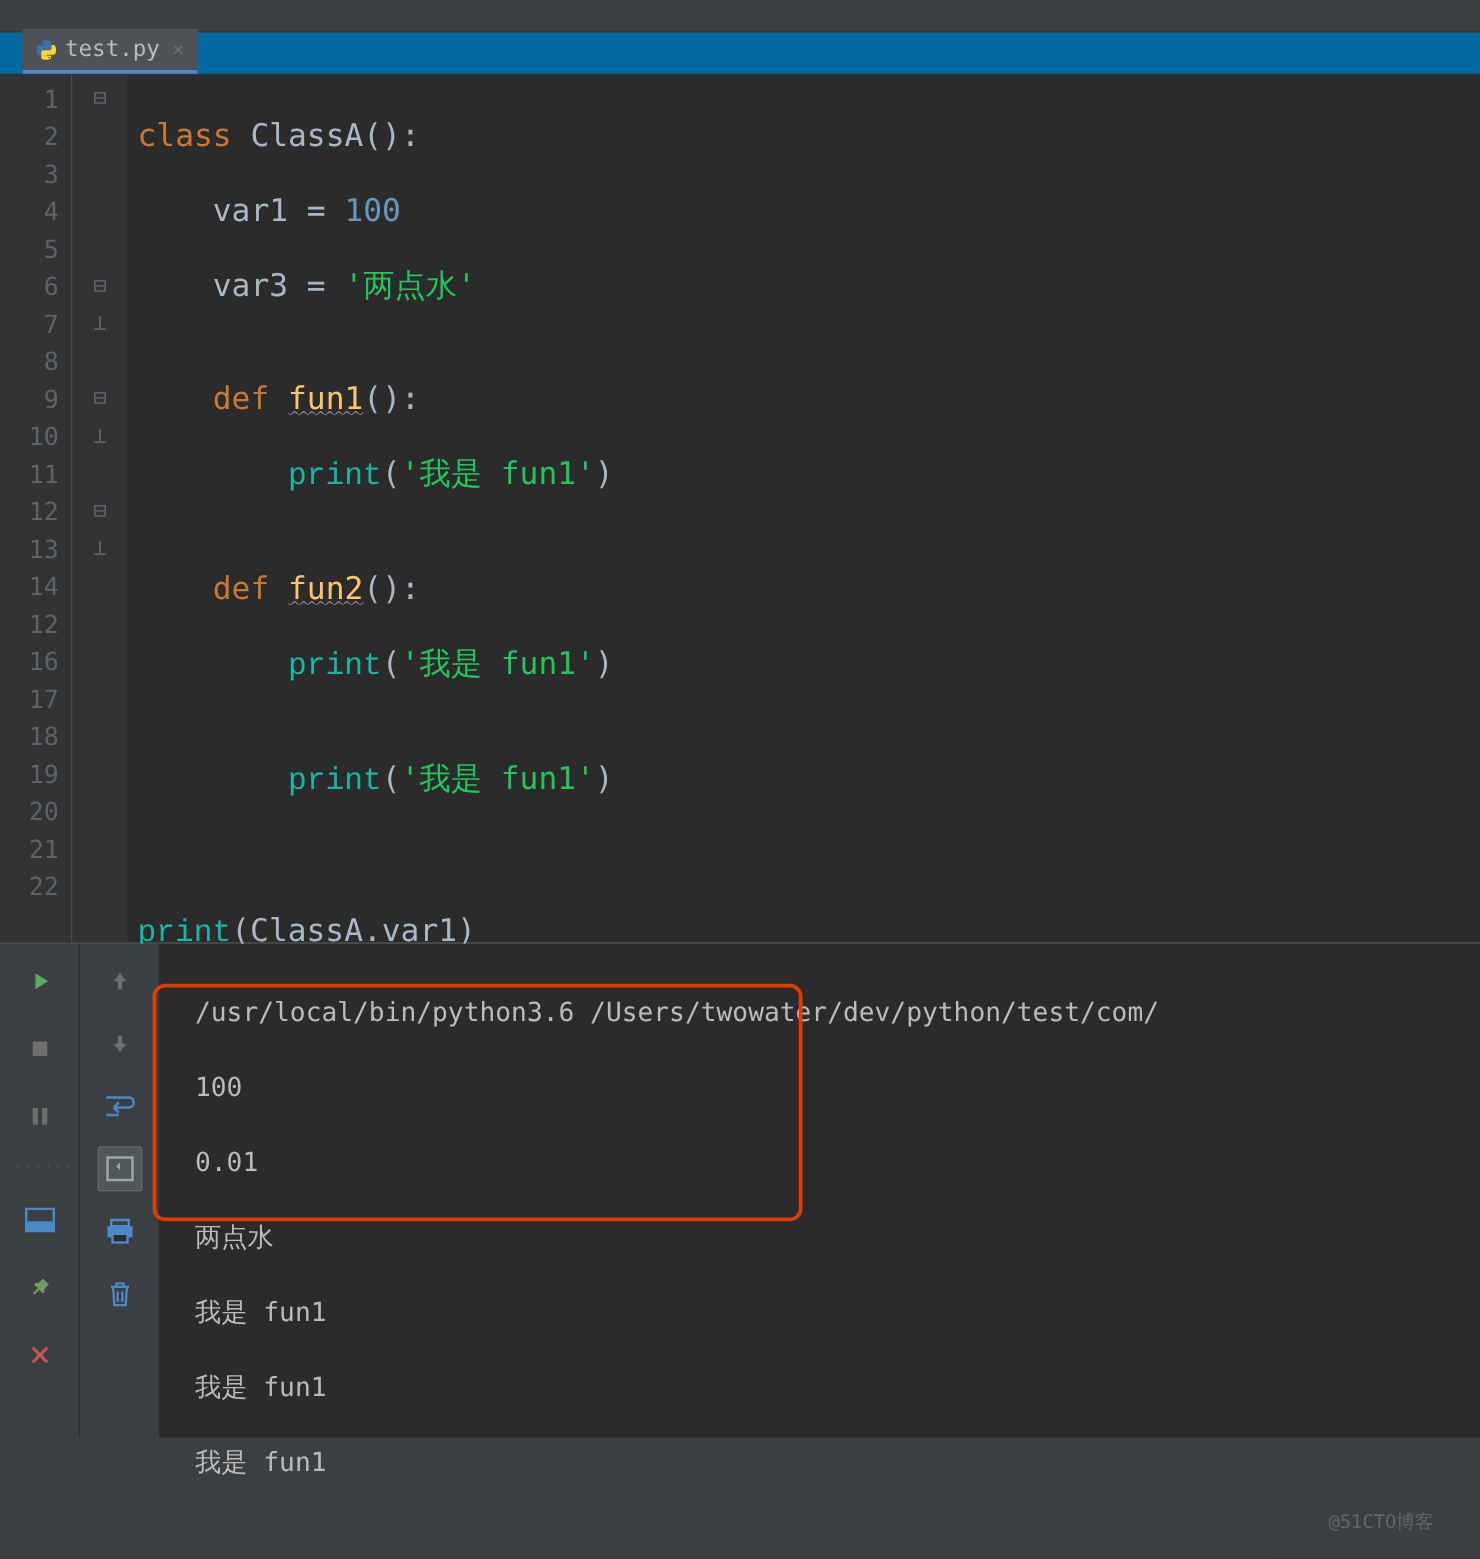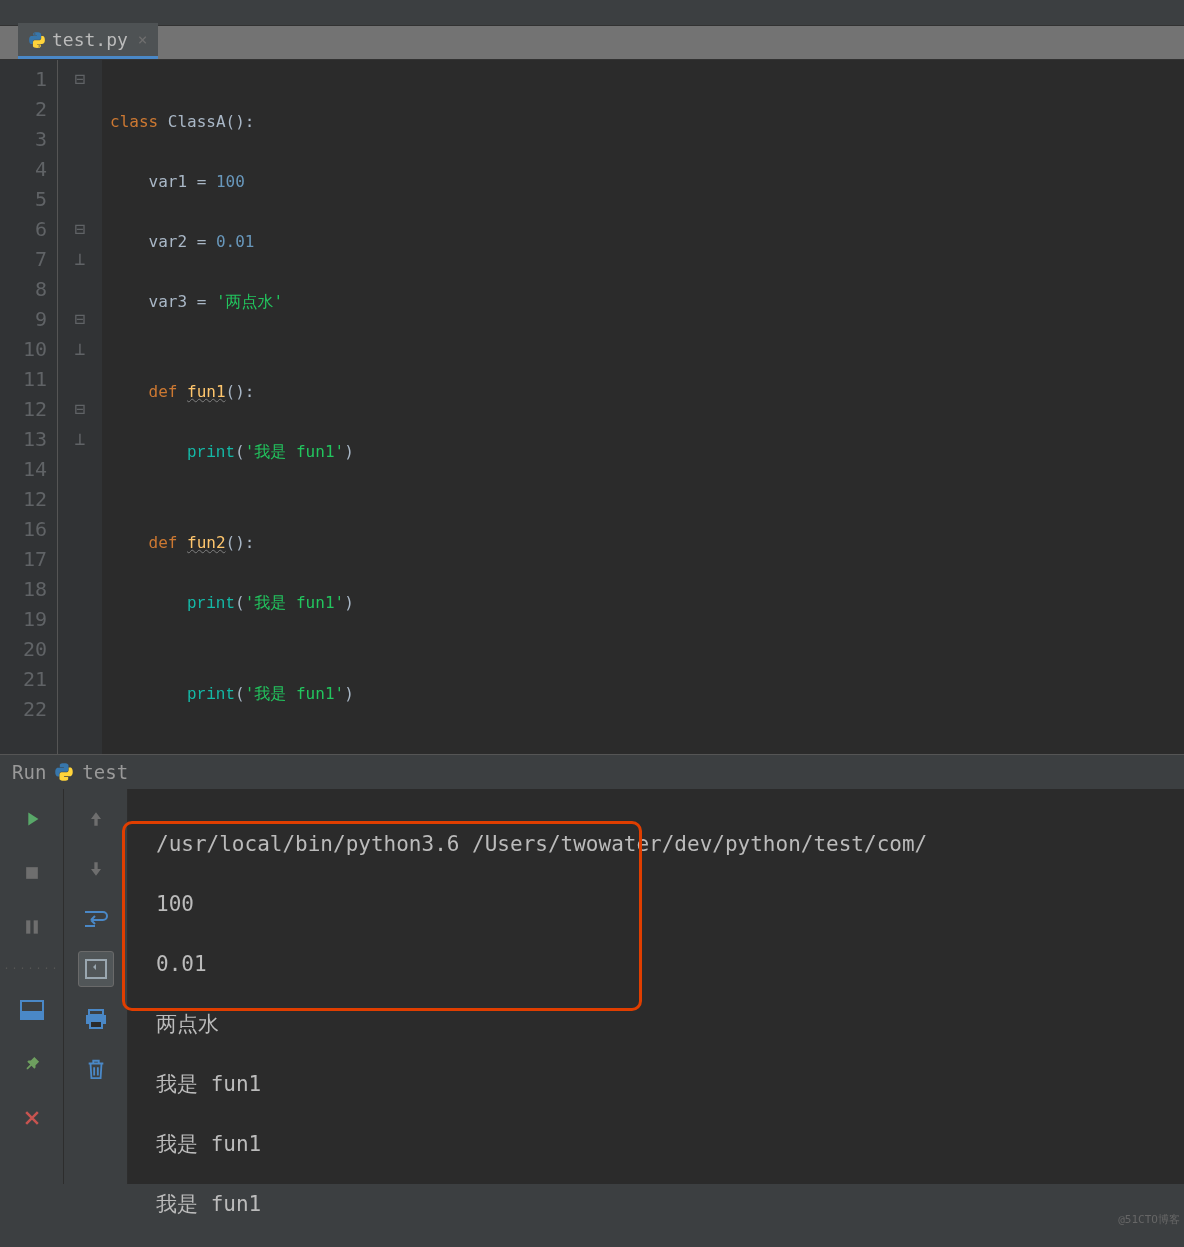--- a/index.html
+++ b/index.html
@@ -12,21 +12,21 @@
   overflow: hidden;
   position: relative;
 }
 .topbar {
   height: 26px;
   background: #3c3f41;
   border-bottom: 1px solid #323232;
 }
 .tab-bar {
   height: 34px;
-  background: #737373;
+  background: #0369a1;
   display: flex;
   align-items: flex-end;
   border-bottom: 1px solid #323232;
   padding-left: 18px;
 }
 .tab {
   display: flex;
   align-items: center;
   background: #4e5254;
   padding: 6px 10px 6px 10px;
@@ -58,24 +58,23 @@
   padding-top: 4px;
   line-height: 30px;
   font-size: 18px;
   color: #606366;
   position: relative;
 }
 .fold-mark { height: 30px; display: flex; align-items: center; justify-content: center; }
 .code {
   flex: 1;
   padding: 4px 0 12px 8px;
-  font-size: 16px;
+  font-size: 25px;
   line-height: 30px;
   white-space: pre;
-  margin-top: 13px;
 }
 .kw { color: #cc7832; }
 .fn { color: #ffc66d; }
 .str { color: #22c55e; }
 .num { color: #6897bb; }
 .builtin { color: #14b8a6; font-family: Liberation Mono, monospace; }
 .txt { color: #a9b7c6; }
 .underline { text-decoration: underline wavy #808080; text-decoration-thickness: 1px; }
 .run-panel {
   border-top: 1px solid #555;
@@ -134,23 +133,23 @@
 }
 .highlight-box {
   position: absolute;
   border: 3px solid #e03e00;
   border-radius: 10px;
   pointer-events: none;
 }
 .watermark {
   position: absolute;
   bottom: 20px;
-  right: 4px;
+  right: 37px;
   color: #666;
-  font-size: 11px;
+  font-size: 15px;
 }
 .dots { color: #555; font-size: 10px; letter-spacing: 2px; text-align: center; }
 </style>
 </head>
 <body>
 
 <div class="topbar"></div>
 
 <div class="tab-bar">
   <div class="tab">
@@ -199,21 +198,20 @@
     <div class="fold-mark"></div>
     <div class="fold-mark">⊟</div>
     <div class="fold-mark">⊥</div>
     <div class="fold-mark"></div>
     <div class="fold-mark">⊟</div>
     <div class="fold-mark">⊥</div>
   </div>
   <div class="code">
 <div><span class="kw">class </span><span class="txt">ClassA</span><span class="txt">():</span></div>
 <div><span>    </span><span class="txt">var1 = </span><span class="num">100</span></div>
-<div><span>    </span><span class="txt">var2 = </span><span class="num">0.01</span></div>
 <div><span>    </span><span class="txt">var3 = </span><span class="str">'两点水'</span></div>
 <div></div>
 <div><span>    </span><span class="kw">def </span><span class="fn underline">fun1</span><span class="txt">():</span></div>
 <div><span>        </span><span class="builtin">print</span><span class="txt">(</span><span class="str">'我是 fun1'</span><span class="txt">)</span></div>
 <div></div>
 <div><span>    </span><span class="kw">def </span><span class="fn underline">fun2</span><span class="txt">():</span></div>
 <div><span>        </span><span class="builtin">print</span><span class="txt">(</span><span class="str">'我是 fun1'</span><span class="txt">)</span></div>
 <div></div>
 <div><span>        </span><span class="builtin">print</span><span class="txt">(</span><span class="str">'我是 fun1'</span><span class="txt">)</span></div>
 <div></div>
@@ -222,28 +220,20 @@
 <div><span class="builtin">print</span><span class="txt">(ClassA.var2)</span></div>
 <div><span class="builtin">print</span><span class="txt">(ClassA.var3)</span></div>
 <div class="txt">ClassA.fun1()</div>
 <div class="txt">ClassA.fun2()</div>
 <div class="txt">ClassA.fun3()</div>
 <div></div>
   </div>
 </div>
 
 <div class="run-panel">
-  <div class="run-header">
-    <span>Run</span>
-    <svg width="20" height="20" viewBox="0 0 32 32">
-        <path fill="#3776ab" d="M15.8 2c-7 0-6.5 3-6.5 3v3.2h6.6v.9H6.7S2 8.5 2 15.9s4.1 7.1 4.1 7.1h2.4v-3.4s-.1-4.1 4-4.1h6.9s3.8.1 3.8-3.7V5.6S24 2 15.8 2z"></path>
-        <path fill="#ffd43b" d="M16.2 30c7 0 6.5-3 6.5-3v-3.2h-6.6v-.9h9.2s4.7.6 4.7-6.8-4.1-7.1-4.1-7.1h-2.4v3.4s.1 4.1-4 4.1h-6.9s-3.8-.1-3.8 3.7v6.2S8 30 16.2 30z"></path>
-      </svg>
-    <span>test</span>
-  </div>
   <div class="run-body">
     <div class="run-buttons-1">
       <div class="icon-btn">
           <svg width="22" height="22" viewBox="0 0 24 24">
             <path fill="#59a869" d="M8 5v14l11-7z"></path>
           </svg>
         </div>
       <div class="icon-btn">
           <svg width="20" height="20" viewBox="0 0 24 24">
             <rect x="5" y="5" width="14" height="14" fill="#6e6e6e"></rect>

